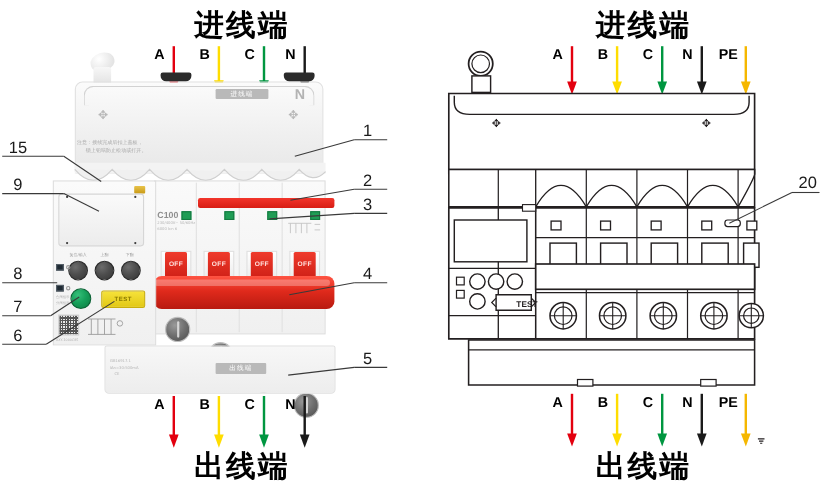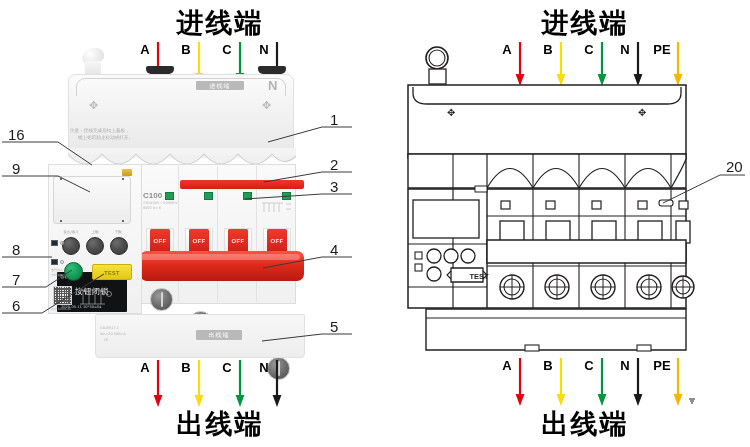--- a/index.html
+++ b/index.html
@@ -337,26 +337,20 @@
     <div class="abs term-badge" style="left:196px;top:330px;width:46px;height:10px;line-height:10px;">出线端</div>
     <div class="abs tiny-spec" style="left:100px;top:326px;">GB16917.1</div>
     <div class="abs tiny-spec" style="left:100px;top:332px;">I∆n=30-500mA</div>
     <div class="abs tiny-spec" style="left:104px;top:338px;">CE</div>
 
     <div class="abs" style="left:48px;top:164px;width:94px;height:150px;background:linear-gradient(180deg,#fbfbfb,#f0f0f0);border:1px solid #dedede;"></div>
 
     <div class="abs amber-cap" style="left:122px;top:169px;width:10px;height:7px;"></div>
 
     <div class="abs lcd-frame" style="left:53px;top:176px;width:78px;height:48px;"></div>
-    <div class="abs lcd-screen" style="left:57px;top:180px;width:70px;height:40px;">
-      <div class="abs lcd-top-l" style="left:3px;top:2px;">智联</div>
-      <div class="abs lcd-top-r" style="right:3px;top:3px;">4G/中国</div>
-      <div class="abs lcd-main" style="left:0;top:14px;width:70px;">按钮闭锁</div>
-      <div class="abs lcd-bottom" style="left:4px;bottom:3px;">2020-05-11    10*50=04</div>
-    </div>
     <div class="abs lcd-screw" style="left:60px;top:178px;"></div>
     <div class="abs lcd-screw" style="left:122px;top:178px;"></div>
     <div class="abs lcd-screw" style="left:60px;top:220px;"></div>
     <div class="abs lcd-screw" style="left:122px;top:220px;"></div>
 
     <div class="abs btn-label" style="left:60px;top:230px;width:22px;">复位/输入</div>
     <div class="abs btn-label" style="left:87px;top:230px;width:16px;">上翻</div>
     <div class="abs btn-label" style="left:110px;top:230px;width:16px;">下翻</div>
 
     <div class="abs btn-round" style="left:62px;top:237px;width:18px;height:18px;"></div>
@@ -432,21 +426,21 @@
 
     <div class="abs callout-num" style="left:330px;top:111px;">1</div>
     <div class="abs callout-num" style="left:330px;top:156px;">2</div>
     <div class="abs callout-num" style="left:330px;top:178px;">3</div>
     <div class="abs callout-num" style="left:330px;top:241px;">4</div>
     <div class="abs callout-num" style="left:330px;top:318px;">5</div>
     <div class="abs callout-num" style="left:12px;top:297px;">6</div>
     <div class="abs callout-num" style="left:12px;top:271px;">7</div>
     <div class="abs callout-num" style="left:12px;top:241px;">8</div>
     <div class="abs callout-num" style="left:12px;top:160px;">9</div>
-    <div class="abs callout-num" style="left:8px;top:126px;">16</div>
+    <div class="abs callout-num" style="left:8px;top:126px;">15</div>
   </div>
 
   <div class="abs" style="left:375px;top:0;width:375px;height:447px;">
 
     <div class="abs big-cn" style="left:140px;top:5px;width:140px;">进线端</div>
 
     <div class="abs" style="left:125px;top:42px;width:200px;height:48px;">
       <div class="abs phase-letter" style="left:0px;top:0px;width:14px;">A</div>
       <svg class="abs" style="left:14px;top:0px;" width="12" height="45">
         <line x1="6" y1="0" x2="6" y2="34" stroke="#e3000f" stroke-width="2.2"></line>

